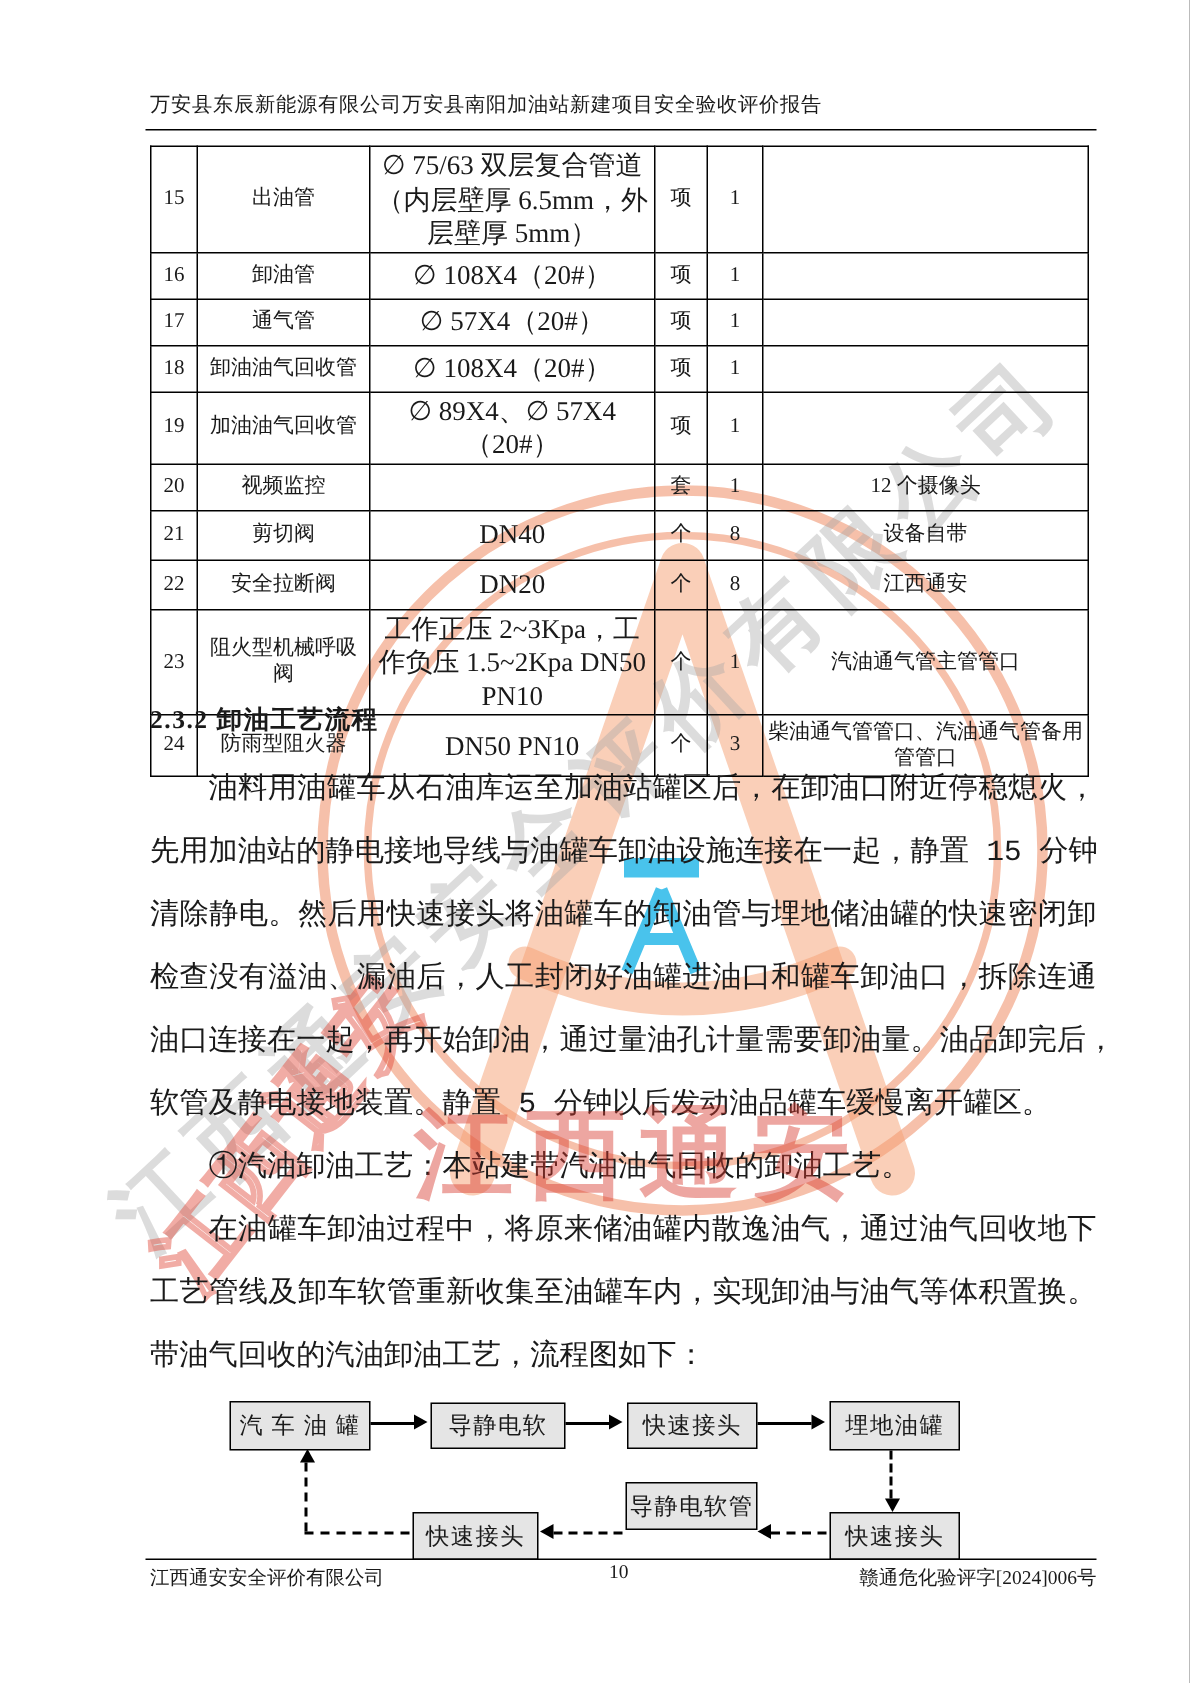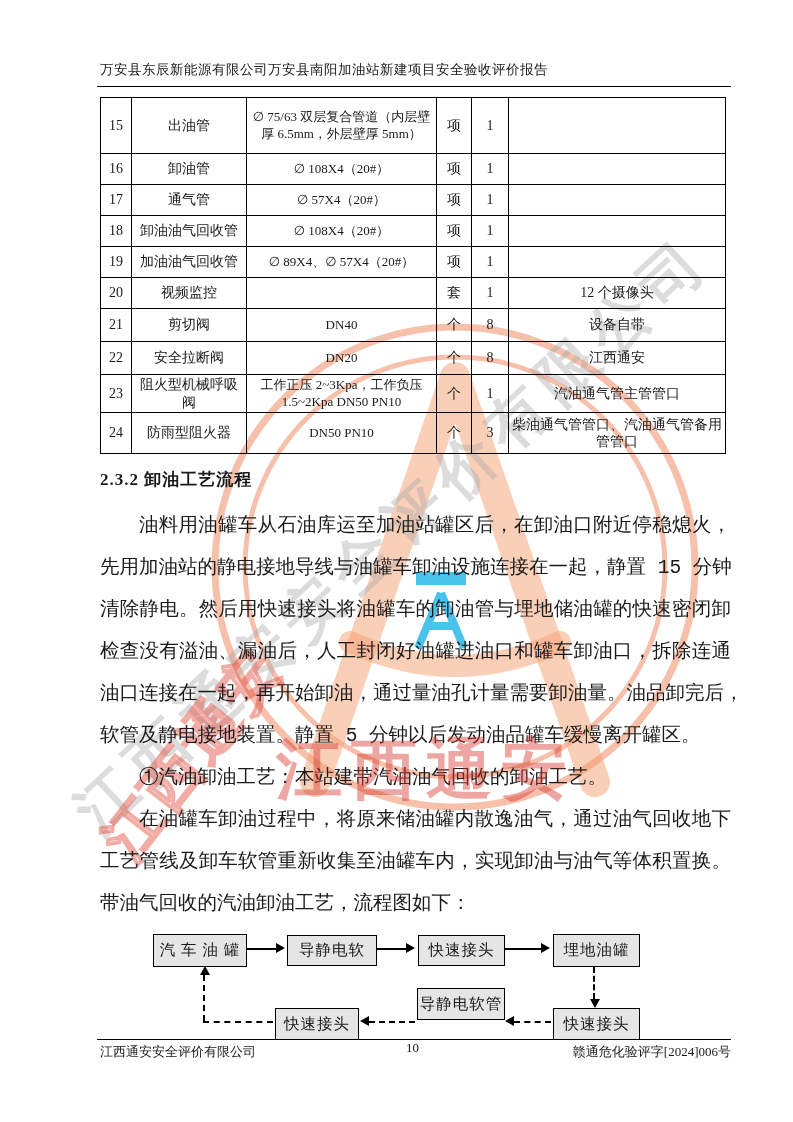--- a/index.html
+++ b/index.html
@@ -33,21 +33,21 @@
   
   table.spec{
     position:absolute;left:100px;top:97px;width:625px;border-collapse:collapse;table-layout:fixed;
     font-size:14px;
     padding-left:32px;
   }
   table.spec td{
     border:1.4px solid #000;text-align:center;vertical-align:middle;
     padding:1px 3px;line-height:1.25;overflow:hidden;
   }
-  td.spec-col{font-size:13px;}
+  td.spec-col{font-size:18px;}
   tr.h56 td{height:53px;} tr.h31 td{height:28px;} tr.h33 td{height:30px;}
   tr.h36 td{height:33px;} tr.h41 td{height:38px;}
   
   .sec-heading{position:absolute;left:100px;top:468px;font-size:17px;font-weight:700;letter-spacing:1px;}
   .bodytext{position:absolute;left:100px;top:505px;width:631px;font-size:19.5px;font-family:Liberation Mono, monospace;}
   .bline{height:42px;line-height:42px;text-align:justify;text-align-last:justify;white-space:nowrap;}
   .bline.start{text-indent:39px;}
   .bline.end{text-align-last:left;}
   
   .fbox{

